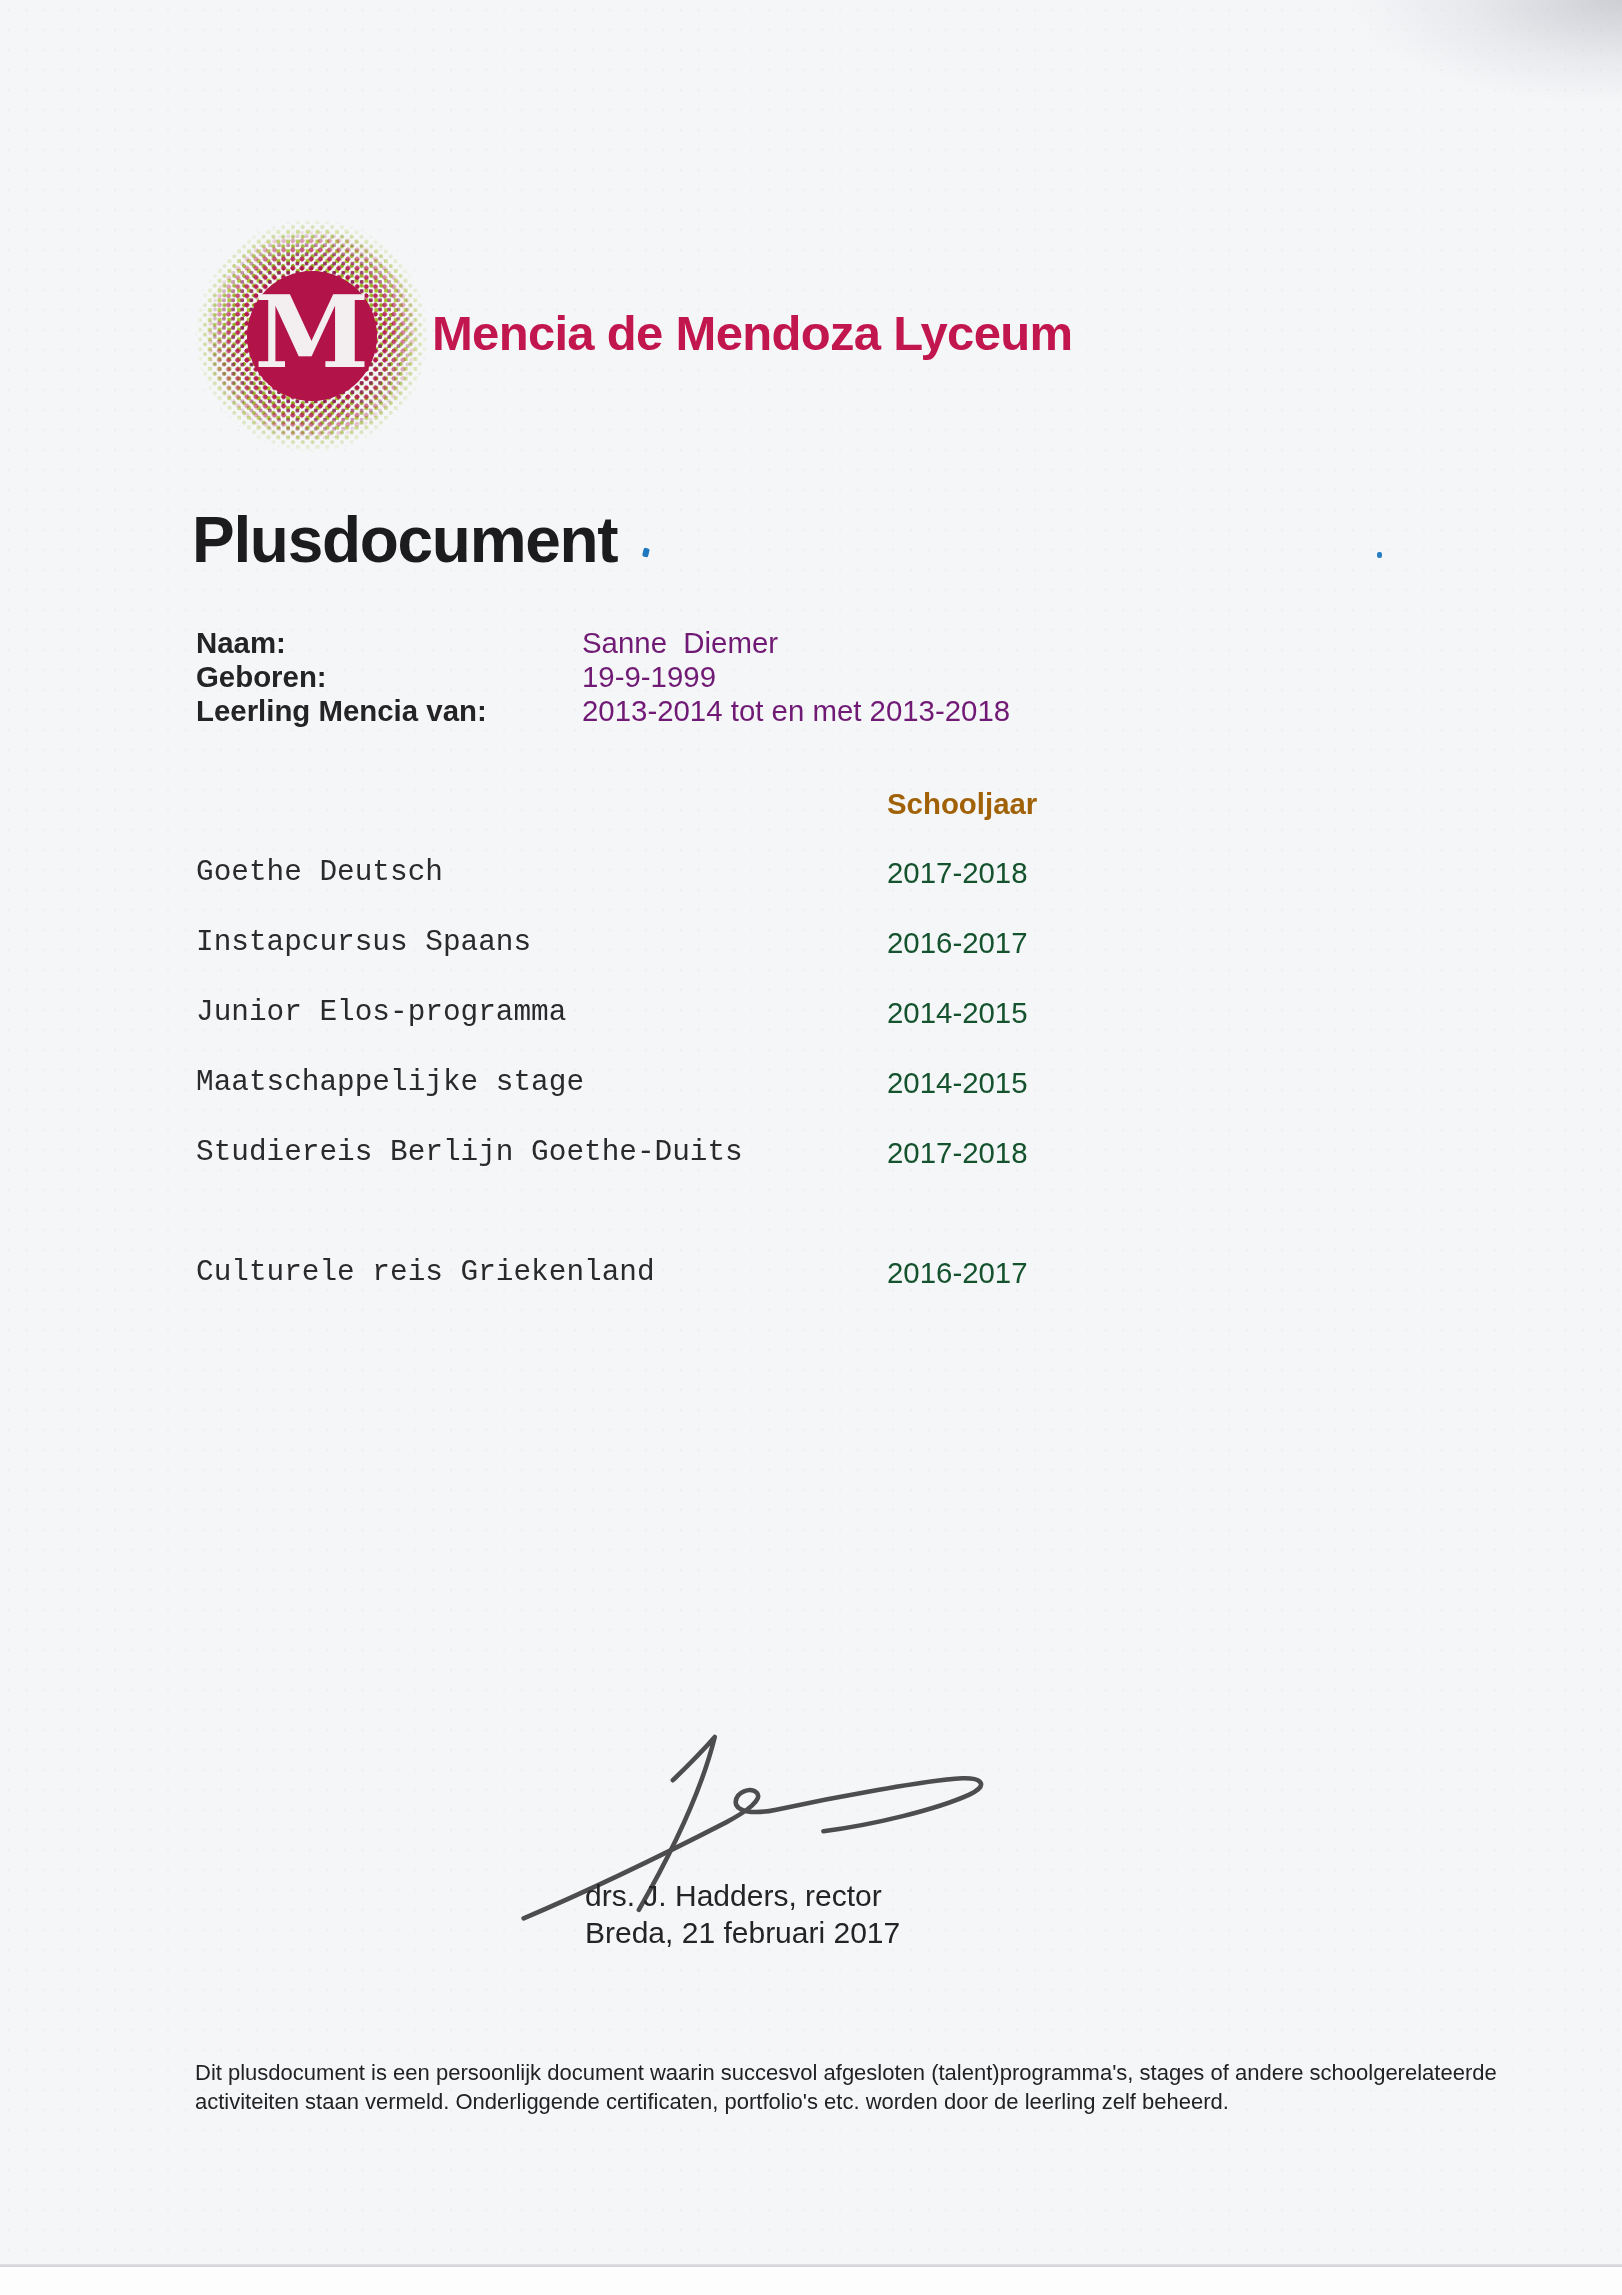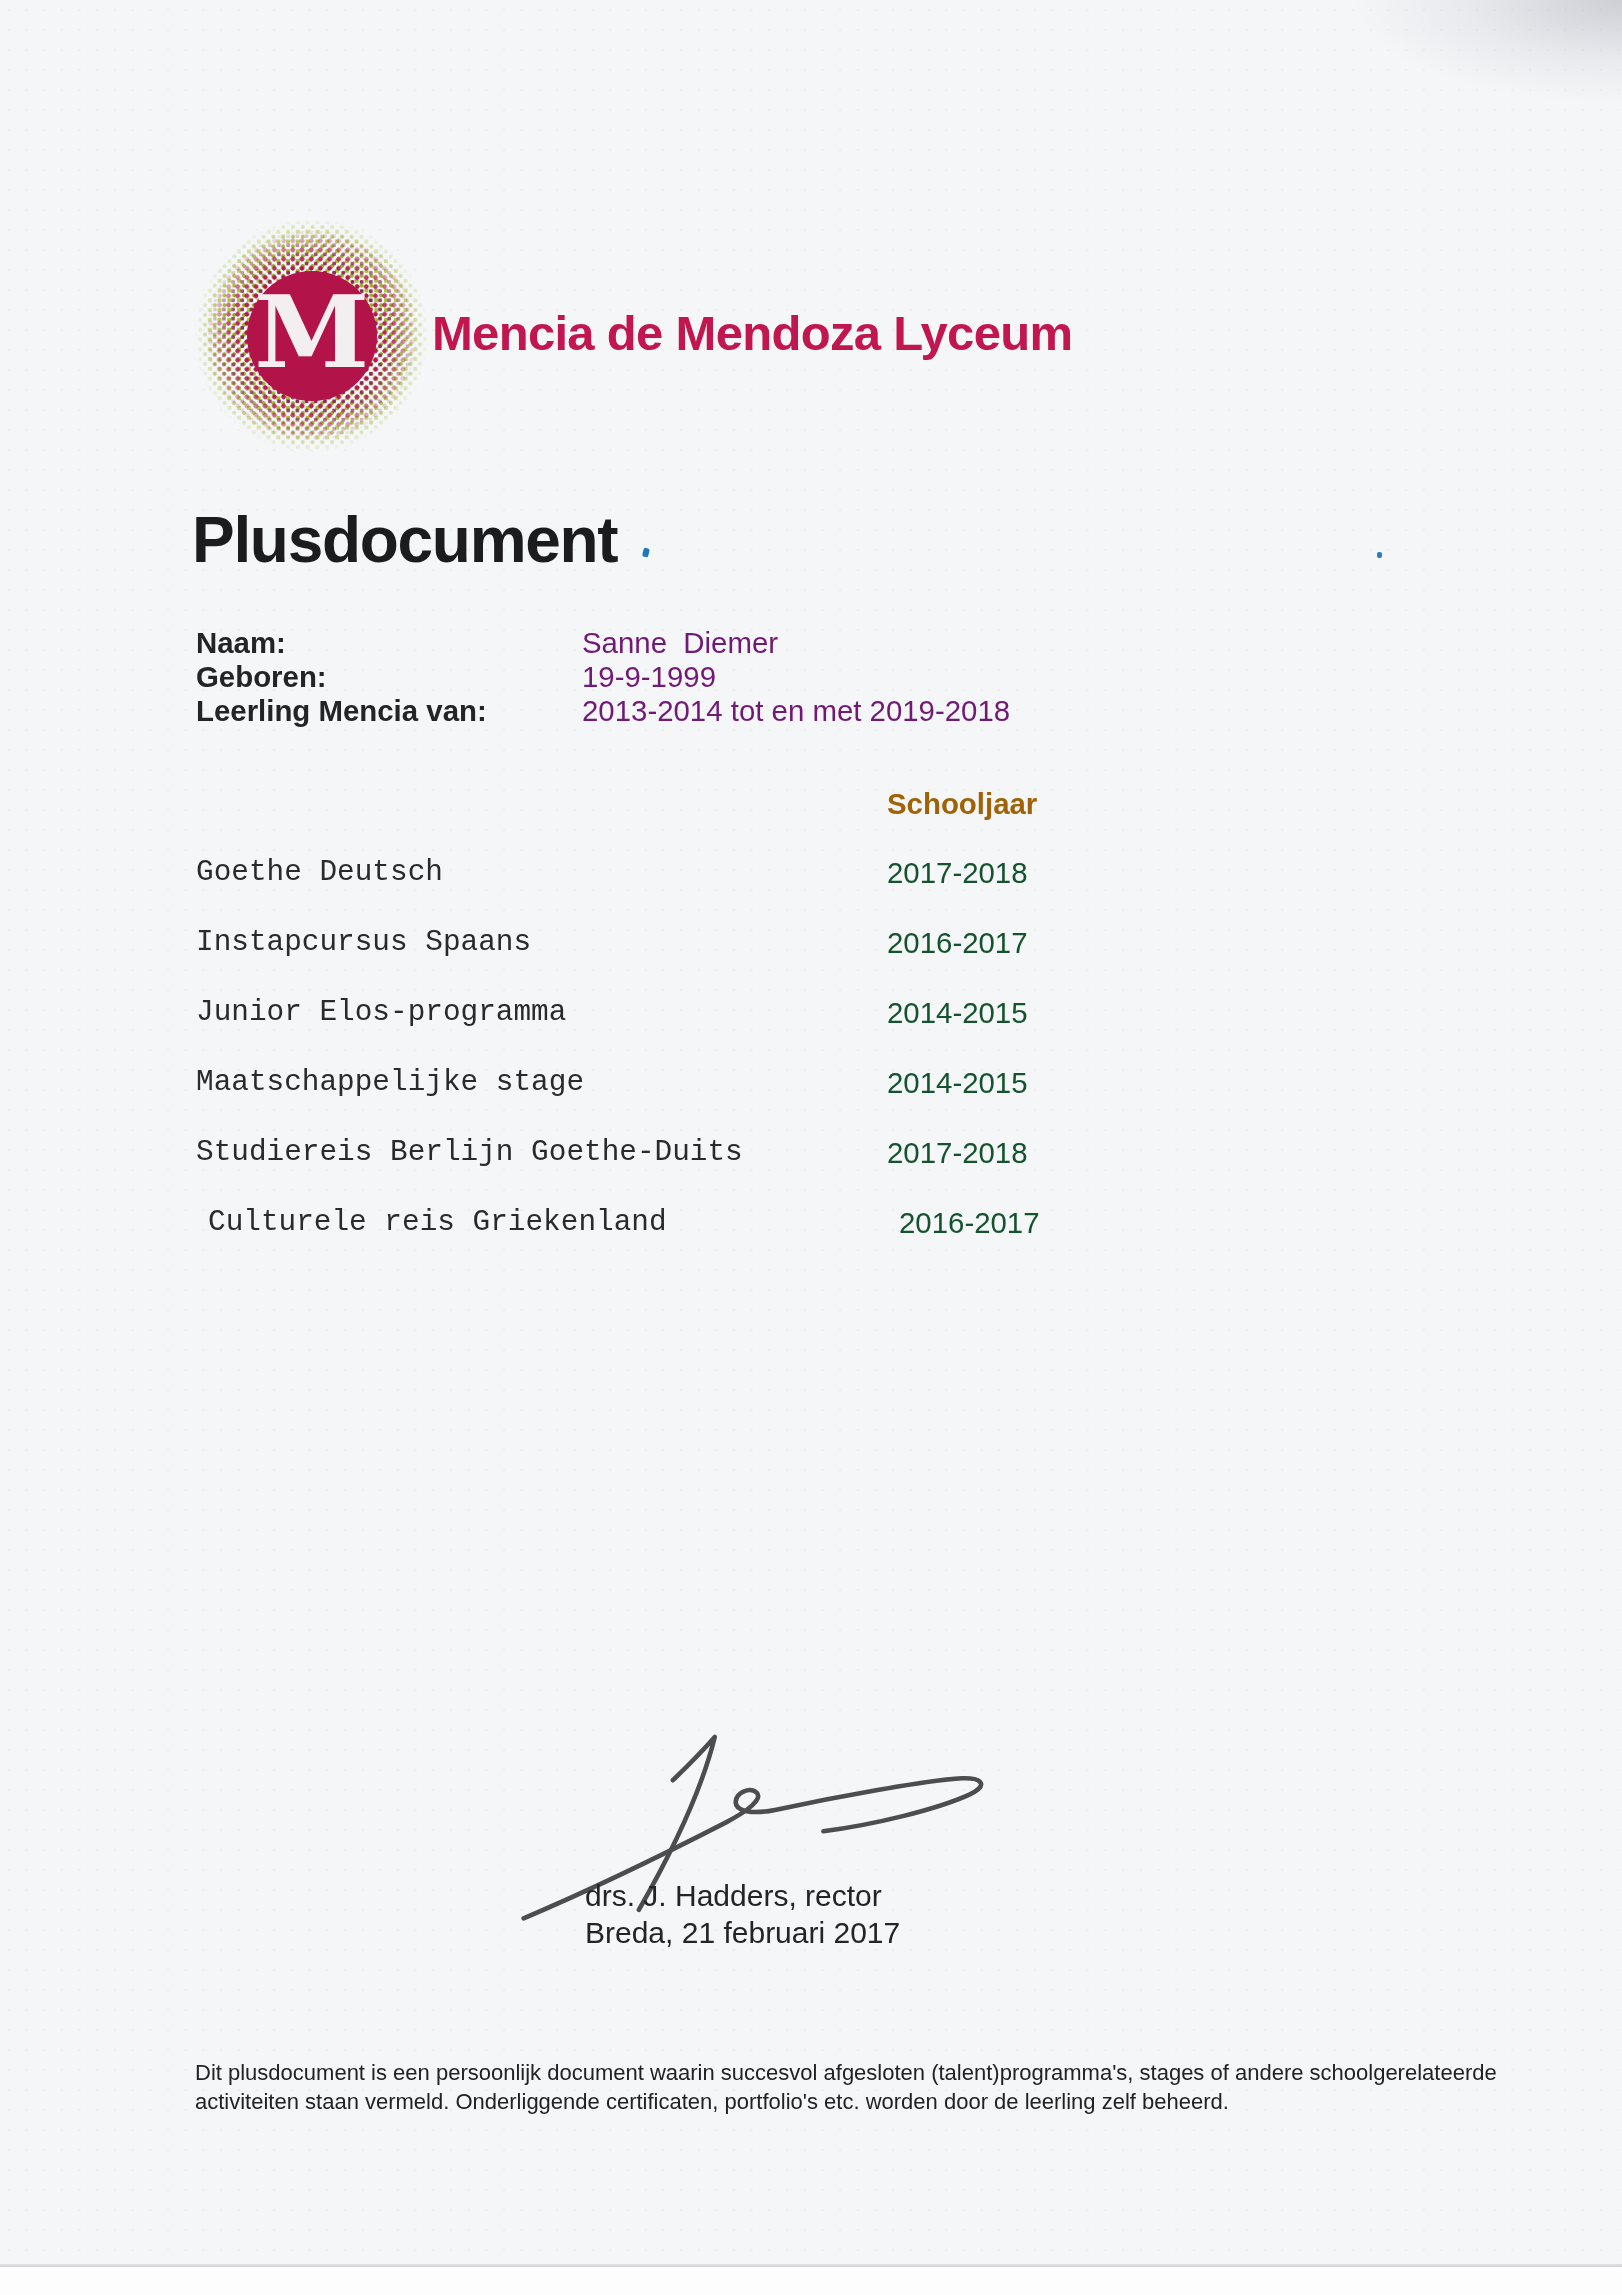--- a/index.html
+++ b/index.html
@@ -88,21 +88,21 @@
   .field-row .value{font-size:29.4px;color:#701a75;white-space:pre-wrap;}
 
   
   .col-header{
     position:absolute;left:887px;top:787px;
     font-size:29.4px;font-weight:bold;color:#a16207;white-space:nowrap;
   }
   .activity-name{position:absolute;left:196px;font-size:29.4px;color:#2a2a2c;white-space:nowrap;font-family:Liberation Mono, monospace;}
   .activity-year{position:absolute;left:887px;font-size:29.4px;color:#14532d;white-space:nowrap;text-align:center;}
   .row-0{top:856px;} .row-1{top:926px;} .row-2{top:996px;}
-  .row-3{top:1066px;} .row-4{top:1136px;} .row-5{top:1206px;margin-left:12px;}
+  .row-3{top:1066px;} .row-4{top:1136px;} .row-5{top:1256px;}
 
   
   .signature-svg{position:absolute;left:504px;top:1720px;width:504px;height:216px;pointer-events:none;}
   .signer-name{position:absolute;left:585px;top:1879px;font-size:30px;color:#242426;white-space:nowrap;}
   .place-date{position:absolute;left:585px;top:1916px;font-size:30px;color:#242426;white-space:nowrap;}
 
   
   .footer-line-1{position:absolute;left:195px;top:2060px;font-size:22px;color:#222224;white-space:nowrap;}
   .footer-line-2{position:absolute;left:195px;top:2089px;font-size:22px;color:#222224;white-space:nowrap;}
 </style>
@@ -131,21 +131,21 @@
     <div class="field-row">
       <span class="label">Naam:</span>
       <span class="value">Sanne  Diemer</span>
     </div>
     <div class="field-row">
       <span class="label">Geboren:</span>
       <span class="value">19-9-1999</span>
     </div>
     <div class="field-row">
       <span class="label">Leerling Mencia van:</span>
-      <span class="value">2013-2014 tot en met 2019-2018</span>
+      <span class="value">2013-2014 tot en met 2013-2018</span>
     </div>
   </div>
 
   <div class="col-header">Schooljaar</div>
 
   <div class="activity-name row-0">Goethe Deutsch</div>
   <div class="activity-year row-0">2017-2018</div>
 
   <div class="activity-name row-1">Instapcursus Spaans</div>
   <div class="activity-year row-1">2016-2017</div>

